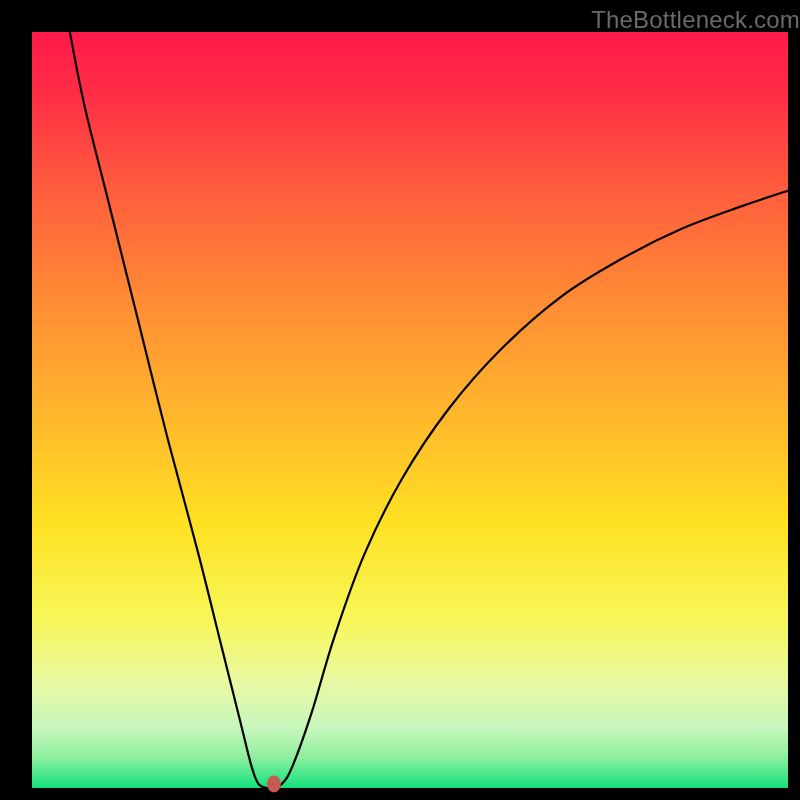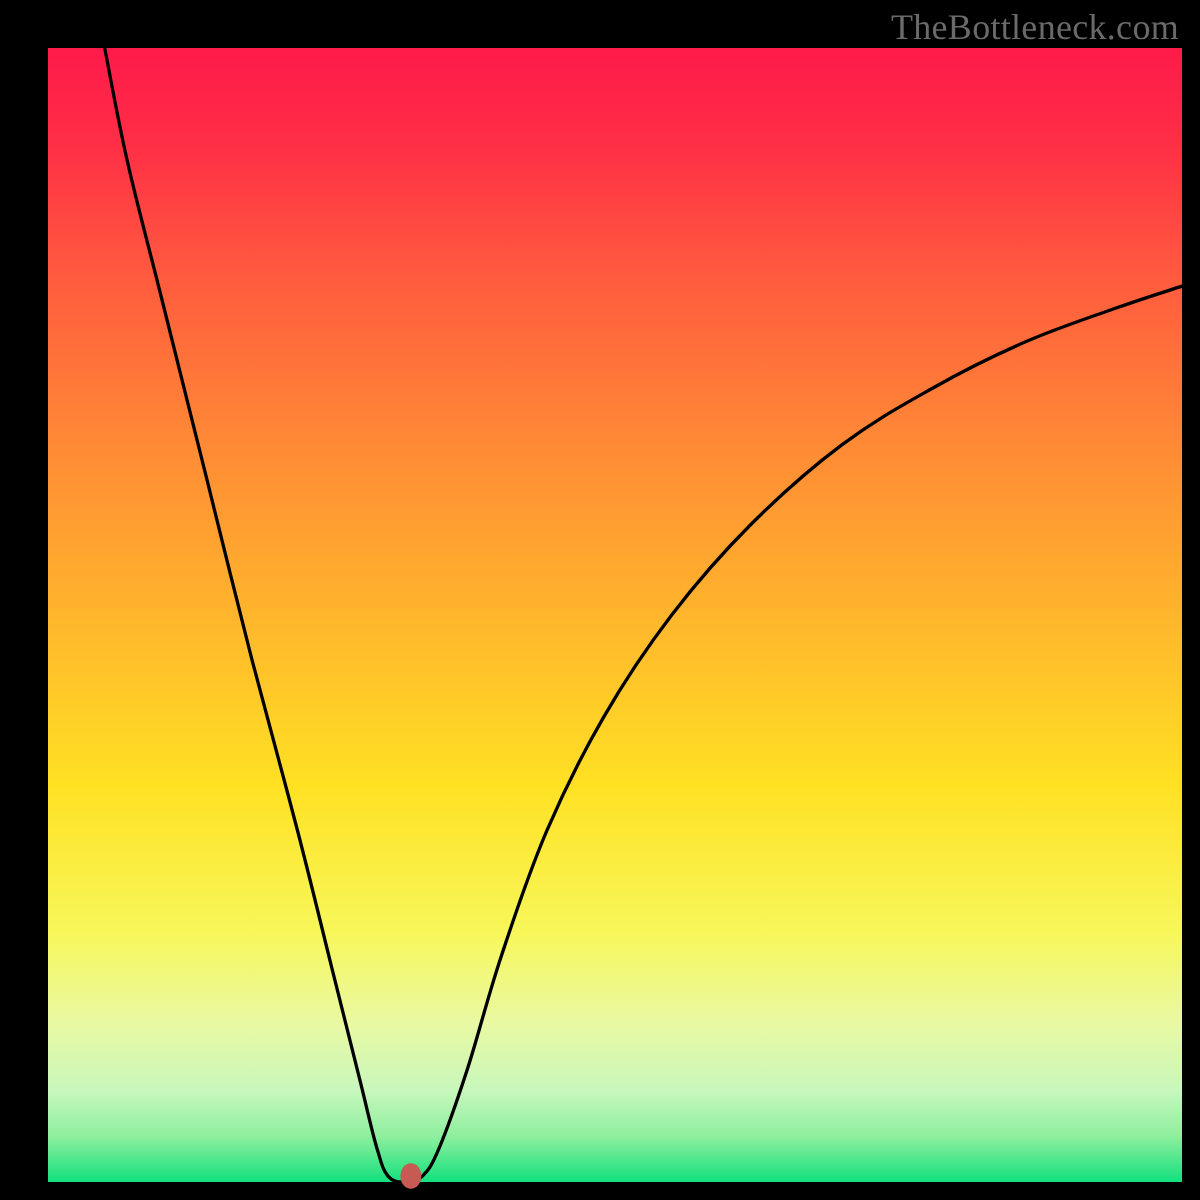--- a/index.html
+++ b/index.html
@@ -11,22 +11,22 @@
     background: #000;
   }
   .chart-container {
     position: relative;
     width: 800px;
     height: 800px;
   }
   .watermark {
     position: absolute;
     top: 6px;
-    right: 14px;
-    font-family: Liberation Serif, serif;
+    right: 0;
+    font-family: Liberation Sans, sans-serif;
     font-size: 24px;
     font-weight: 500;
     color: #6a6a6a;
     letter-spacing: 0.2px;
     z-index: 10;
   }
   svg {
     display: block;
   }
 </style>

